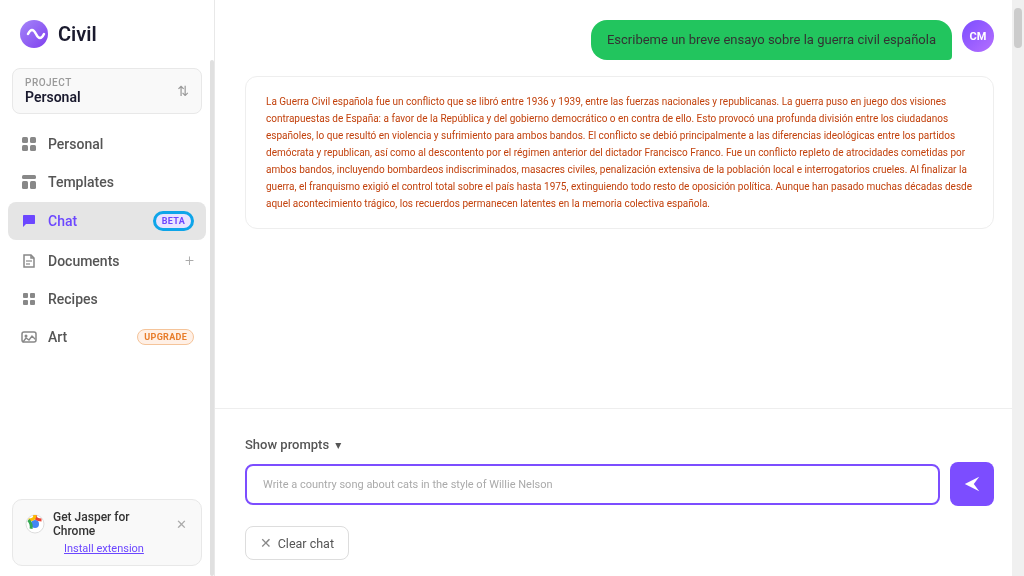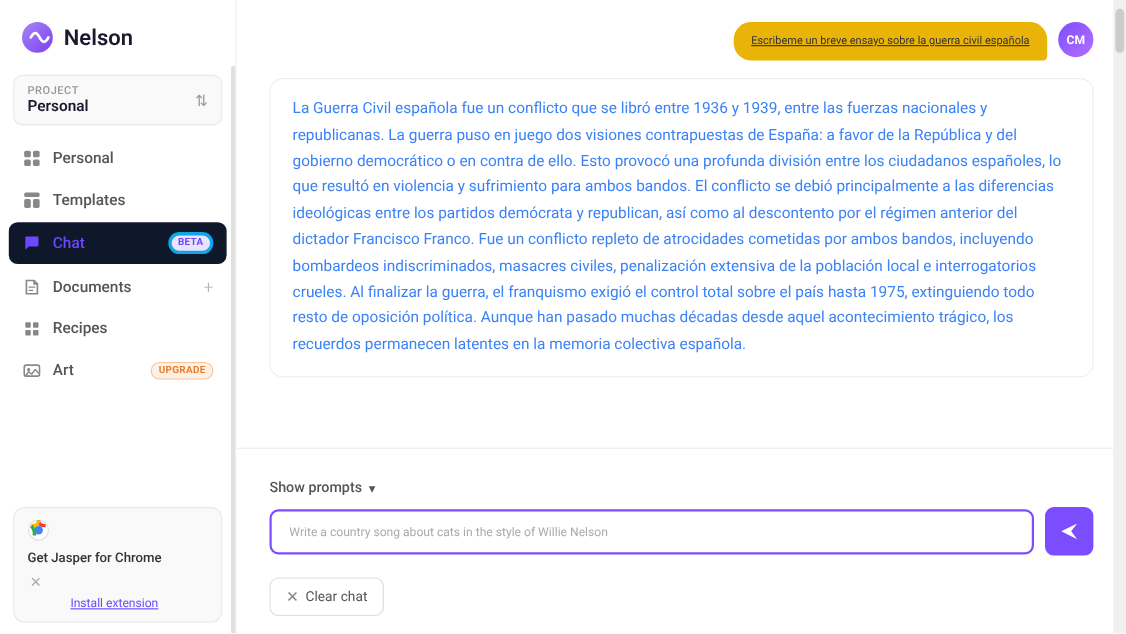--- a/index.html
+++ b/index.html
@@ -90,21 +90,21 @@
       border-radius: 8px;
       cursor: pointer;
       color: #555;
       font-size: 14px;
       font-weight: 500;
       transition: background 0.15s;
       position: relative;
     }
 
     .nav-item.active {
-      background: #0f172a;
+      background: #e5e5e5;
       color: #6c47ff;
     }
 
     .nav-item .nav-icon {
       width: 18px;
       height: 18px;
       display: flex;
       align-items: center;
       justify-content: center;
       color: inherit;
@@ -153,23 +153,22 @@
       border-radius: 10px;
       padding: 10px 12px;
       display: flex;
       flex-direction: column;
       gap: 4px;
       position: relative;
     }
 
     .chrome-ext-header {
       display: flex;
-      align-items: flex-start;
+      align-items: center;
       gap: 8px;
-      flex-direction: column;
     }
 
     .chrome-icon {
       width: 20px;
       height: 20px;
       flex-shrink: 0;
     }
 
     .chrome-ext-title {
       font-size: 12px;
@@ -237,28 +236,27 @@
     }
 
     .user-message-row {
       display: flex;
       justify-content: flex-end;
       align-items: flex-start;
       gap: 10px;
     }
 
     .user-message-bubble {
-      background: #eab308;
+      background: #22c55e;
       border-radius: 16px 16px 4px 16px;
       padding: 10px 16px;
       max-width: 600px;
-      font-size: 10px;
+      font-size: 13px;
       color: #333;
       line-height: 1.5;
-      text-decoration: underline;
     }
 
     .user-avatar {
       width: 32px;
       height: 32px;
       border-radius: 50%;
       background: linear-gradient(135deg, #7c4dff, #b56fff);
       display: flex;
       align-items: center;
       justify-content: center;
@@ -266,22 +264,22 @@
       font-size: 11px;
       font-weight: 700;
       flex-shrink: 0;
     }
 
     .ai-message {
       background: #fff;
       border-radius: 12px;
       padding: 16px 20px;
       border: 1px solid #eee;
-      font-size: 14px;
-      color: #3b82f6;
+      font-size: 10px;
+      color: #c2410c;
       line-height: 1.7;
       max-width: 100%;
     }
 
     
     .chat-bottom {
       border-top: 1px solid #eee;
       padding: 12px 30px 16px 30px;
       background: #fff;
     }
@@ -402,21 +400,21 @@
     <svg class="logo-icon" viewBox="0 0 32 32" fill="none" xmlns="http://www.w3.org/2000/svg">
       <circle cx="16" cy="16" r="14" fill="url(#logoGrad)"></circle>
       <path d="M10 16 Q14 8 18 16 Q22 24 26 16" stroke="white" stroke-width="2.5" fill="none" stroke-linecap="round"></path>
       <defs>
         <linearGradient id="logoGrad" x1="0" y1="0" x2="32" y2="32" gradientUnits="userSpaceOnUse">
           <stop offset="0%" stop-color="#a78bfa"></stop>
           <stop offset="100%" stop-color="#7c3aed"></stop>
         </linearGradient>
       </defs>
     </svg>
-    <span class="logo-text">Nelson</span>
+    <span class="logo-text">Civil</span>
   </div>
 
   <div class="project-section">
     <div>
       <div class="project-label">PROJECT</div>
       <div class="project-name">Personal</div>
     </div>
     <span class="project-chevron">⇅</span>
   </div>
 

